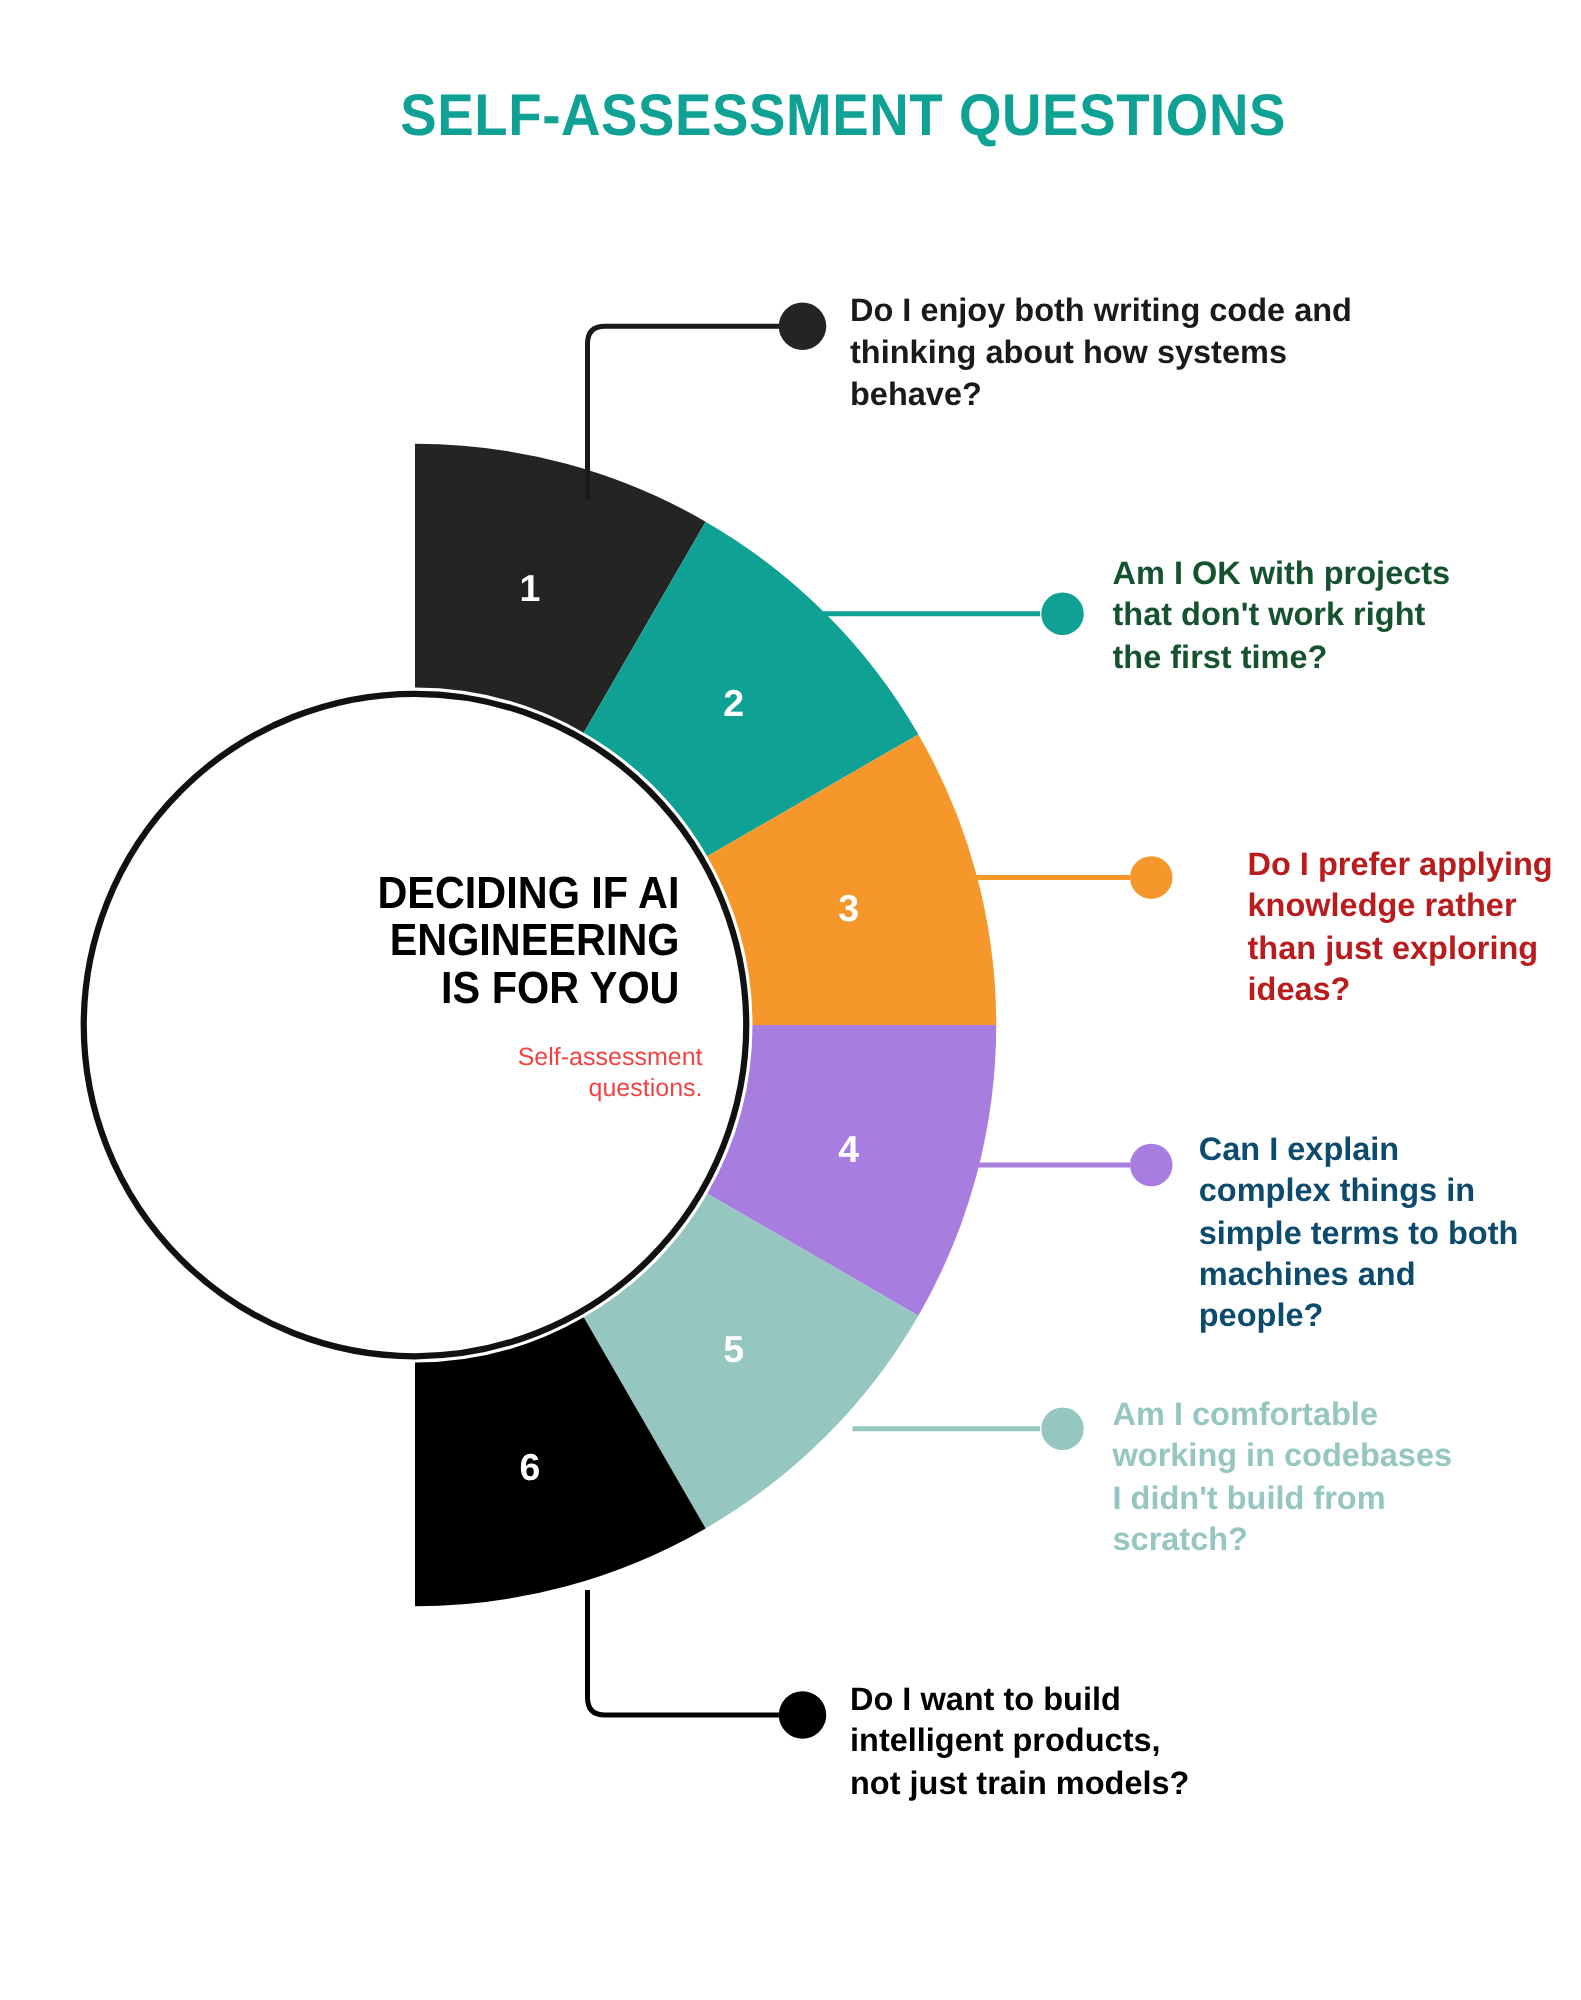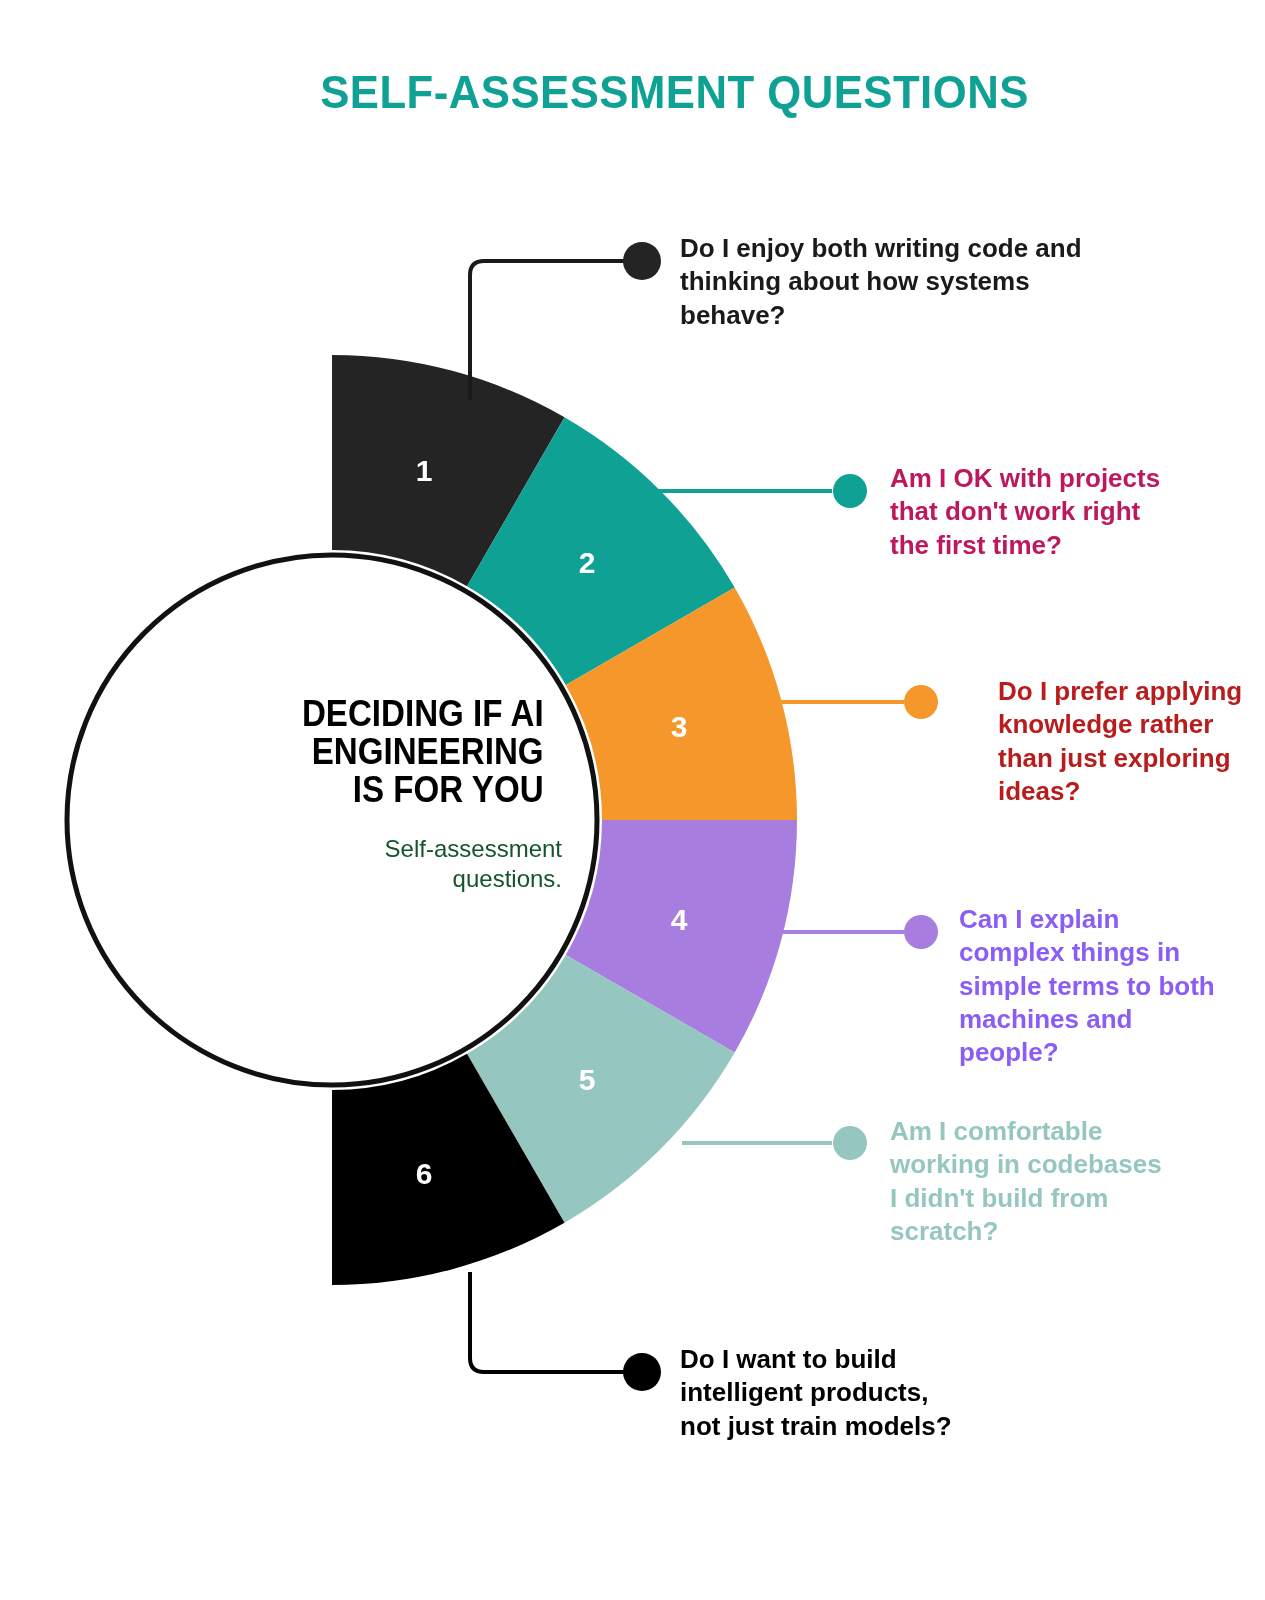--- a/index.html
+++ b/index.html
@@ -50,24 +50,24 @@
     font-weight:bold;
     line-height:1.05;
     color:#000000;
     letter-spacing:0px;
     transform:scaleX(0.92);
     white-space:pre-line;
   }
   .center-sub{
     margin-top:26px;
     font-family:"Liberation Sans", sans-serif;
-    font-size:24px;
+    font-size:20px;
     font-weight:400;
     line-height:1.25;
-    color:#14532d;
+    color:#ef4444;
     white-space:pre-line;
   }
 
   .label{
     position:absolute;
     font-family:"Liberation Sans", sans-serif;
     font-size:26px;
     line-height:1.28;
     font-weight:700;
     white-space:pre-line;
@@ -127,30 +127,30 @@
 ENGINEERING
 IS FOR YOU</div>
     <div class="center-sub">Self-assessment
 questions.</div>
   </div>
 
   <div class="label" style="left:638px;top:232px;width:440px;color:#1A1A1A;">Do I enjoy both writing code and
 thinking about how systems
 behave?</div>
 
-  <div class="label" style="left:848px;top:462px;width:330px;color:#be185d;">Am I OK with projects
+  <div class="label" style="left:848px;top:442px;width:330px;color:#14532d;">Am I OK with projects
 that don't work right
 the first time?</div>
 
   <div class="label" style="left:956px;top:675px;width:270px;color:#b91c1c;">Do I prefer applying
 knowledge rather
 than just exploring
 ideas?</div>
 
-  <div class="label" style="left:917px;top:903px;width:278px;color:#8b5cf6;">Can I explain
+  <div class="label" style="left:917px;top:903px;width:278px;color:#0c4a6e;">Can I explain
 complex things in
 simple terms to both
 machines and
 people?</div>
 
   <div class="label" style="left:848px;top:1115px;width:300px;color:#96C6C0;">Am I comfortable
 working in codebases
 I didn't build from
 scratch?</div>
 

